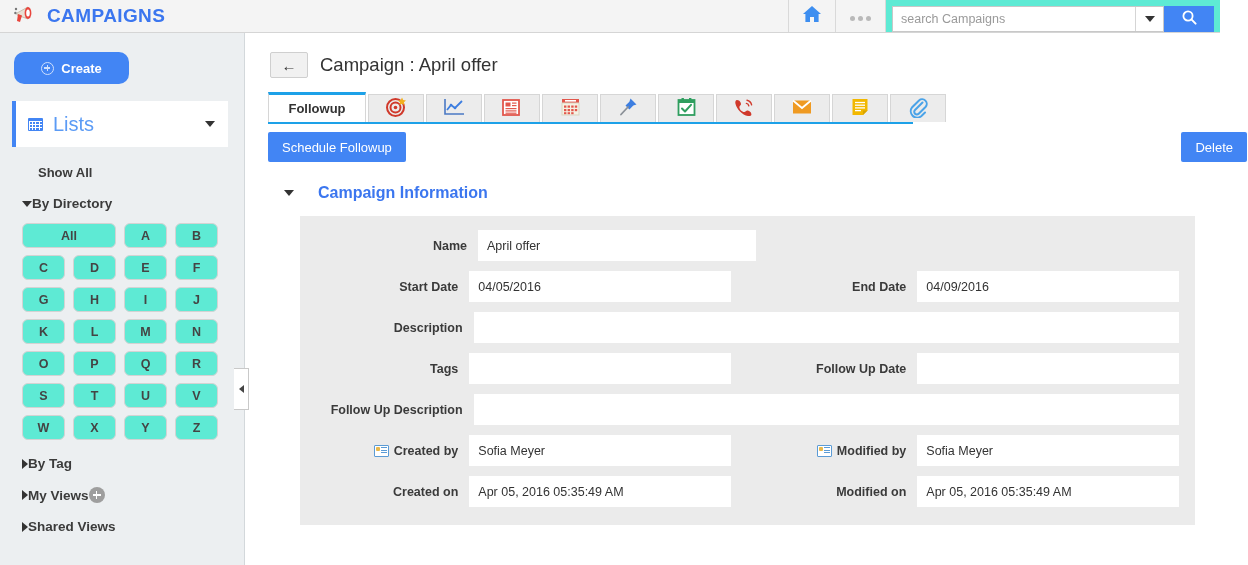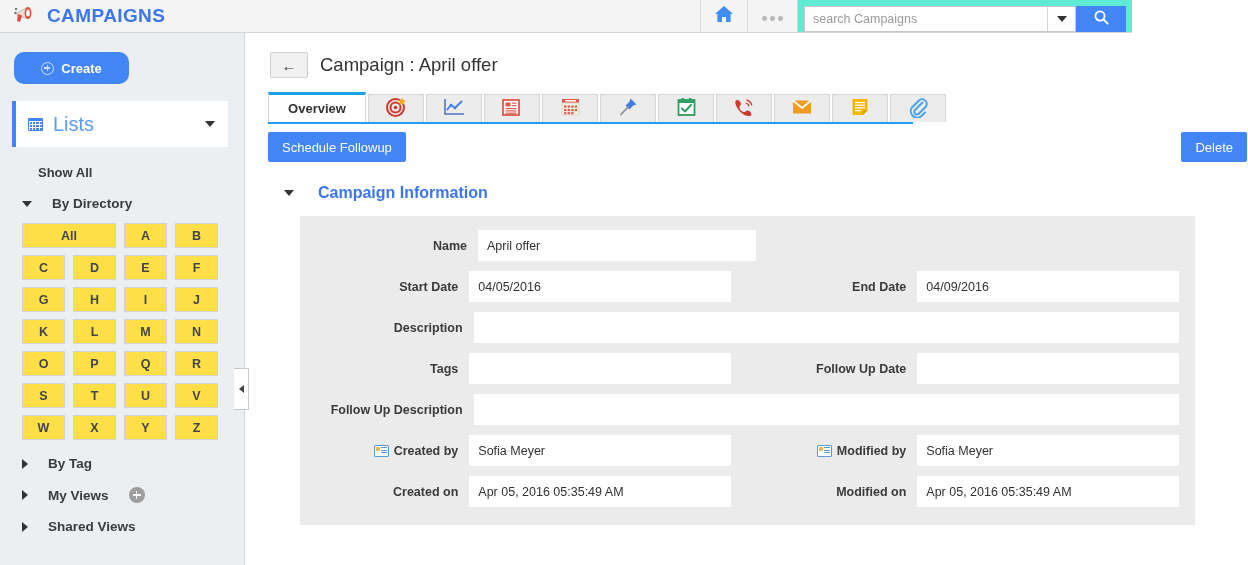--- a/index.html
+++ b/index.html
@@ -5,21 +5,21 @@
   * { box-sizing: border-box; margin: 0; padding: 0; }
   html, body {
     width: 1248px; height: 565px;
     font-family: "Liberation Sans", sans-serif;
     background: #ffffff;
     overflow: hidden;
   }
 
   
   .topbar {
-    position: absolute; top: 0; left: 0; width: 1132px; height: 33px;
+    position: absolute; top: 0; left: 0; width: 1220px; height: 33px;
     background: #f4f4f4; border-bottom: 1px solid #d5d5d5;
     display: flex; align-items: center;
   }
   .brand { display: flex; align-items: center; gap: 9px; padding-left: 14px; }
   .brand-title {
     color: #3b76ef; font-size: 19px; font-weight: bold; letter-spacing: .4px;
   }
   .topbar-right {
     position: absolute; right: 0; top: 0; height: 32px;
     display: flex; align-items: stretch;
@@ -103,31 +103,31 @@
   }
   .chev-right {
     width: 0; height: 0; border-top: 5px solid transparent;
     border-bottom: 5px solid transparent; border-left: 6px solid #333;
   }
 
   .show-all {
     margin: 18px 0 0 38px; font-size: 13px; font-weight: bold; color: #3b3b3b;
   }
   .group-row {
-    display: flex; align-items: center; gap: 20px;
+    display: flex; align-items: center; gap: 0;
     margin: 16px 0 0 22px; font-size: 13.5px; font-weight: bold; color: #3b3b3b;
     cursor: pointer;
   }
   .alpha-grid {
     margin: 12px 0 0 22px; width: 196px;
     display: grid; grid-template-columns: repeat(4, 1fr); gap: 7px 8px;
   }
   .alpha-btn {
-    height: 25px; background: #fde047; border: 1px solid #d3d3d3;
-    border-radius: 0; font-size: 12.5px; font-weight: bold; color: #444;
+    height: 25px; background: #5eead4; border: 1px solid #d3d3d3;
+    border-radius: 6px; font-size: 12.5px; font-weight: bold; color: #444;
     display: flex; align-items: center; justify-content: center; cursor: pointer;
     font-family: "Liberation Sans", sans-serif;
   }
   .alpha-btn.wide { grid-column: span 2; }
   .plus-badge {
     width: 16px; height: 16px; border-radius: 50%; background: #9e9e9e;
     position: relative; display: inline-block;
   }
   .plus-badge::before, .plus-badge::after {
     content: ""; position: absolute; background: #fff;
@@ -342,21 +342,21 @@
 
   <div class="page-head">
     <div class="back-btn">
       <span>←</span>
     </div>
     <div class="page-title">Campaign : April offer</div>
   </div>
 
   <div class="tabstrip">
     <div class="tab active">
-      <span>Overview</span>
+      <span>Followup</span>
     </div>
     <div class="tab icon-tab">
       <span>
         <svg width="22" height="22" viewBox="0 0 22 22">
           <circle cx="10.5" cy="11.5" r="8.5" fill="none" stroke="#d0392b" stroke-width="2"></circle>
           <circle cx="10.5" cy="11.5" r="5" fill="none" stroke="#d0392b" stroke-width="2"></circle>
           <circle cx="10.5" cy="11.5" r="1.8" fill="#d0392b"></circle>
           <path d="M17 1.5 l1.2 2.6 2.8 .3 -2.1 1.9 .6 2.8 -2.5-1.4 -2.5 1.4 .6-2.8 -2.1-1.9 2.8-.3 z" fill="#f2b01e"></path>
         </svg>
       </span>

